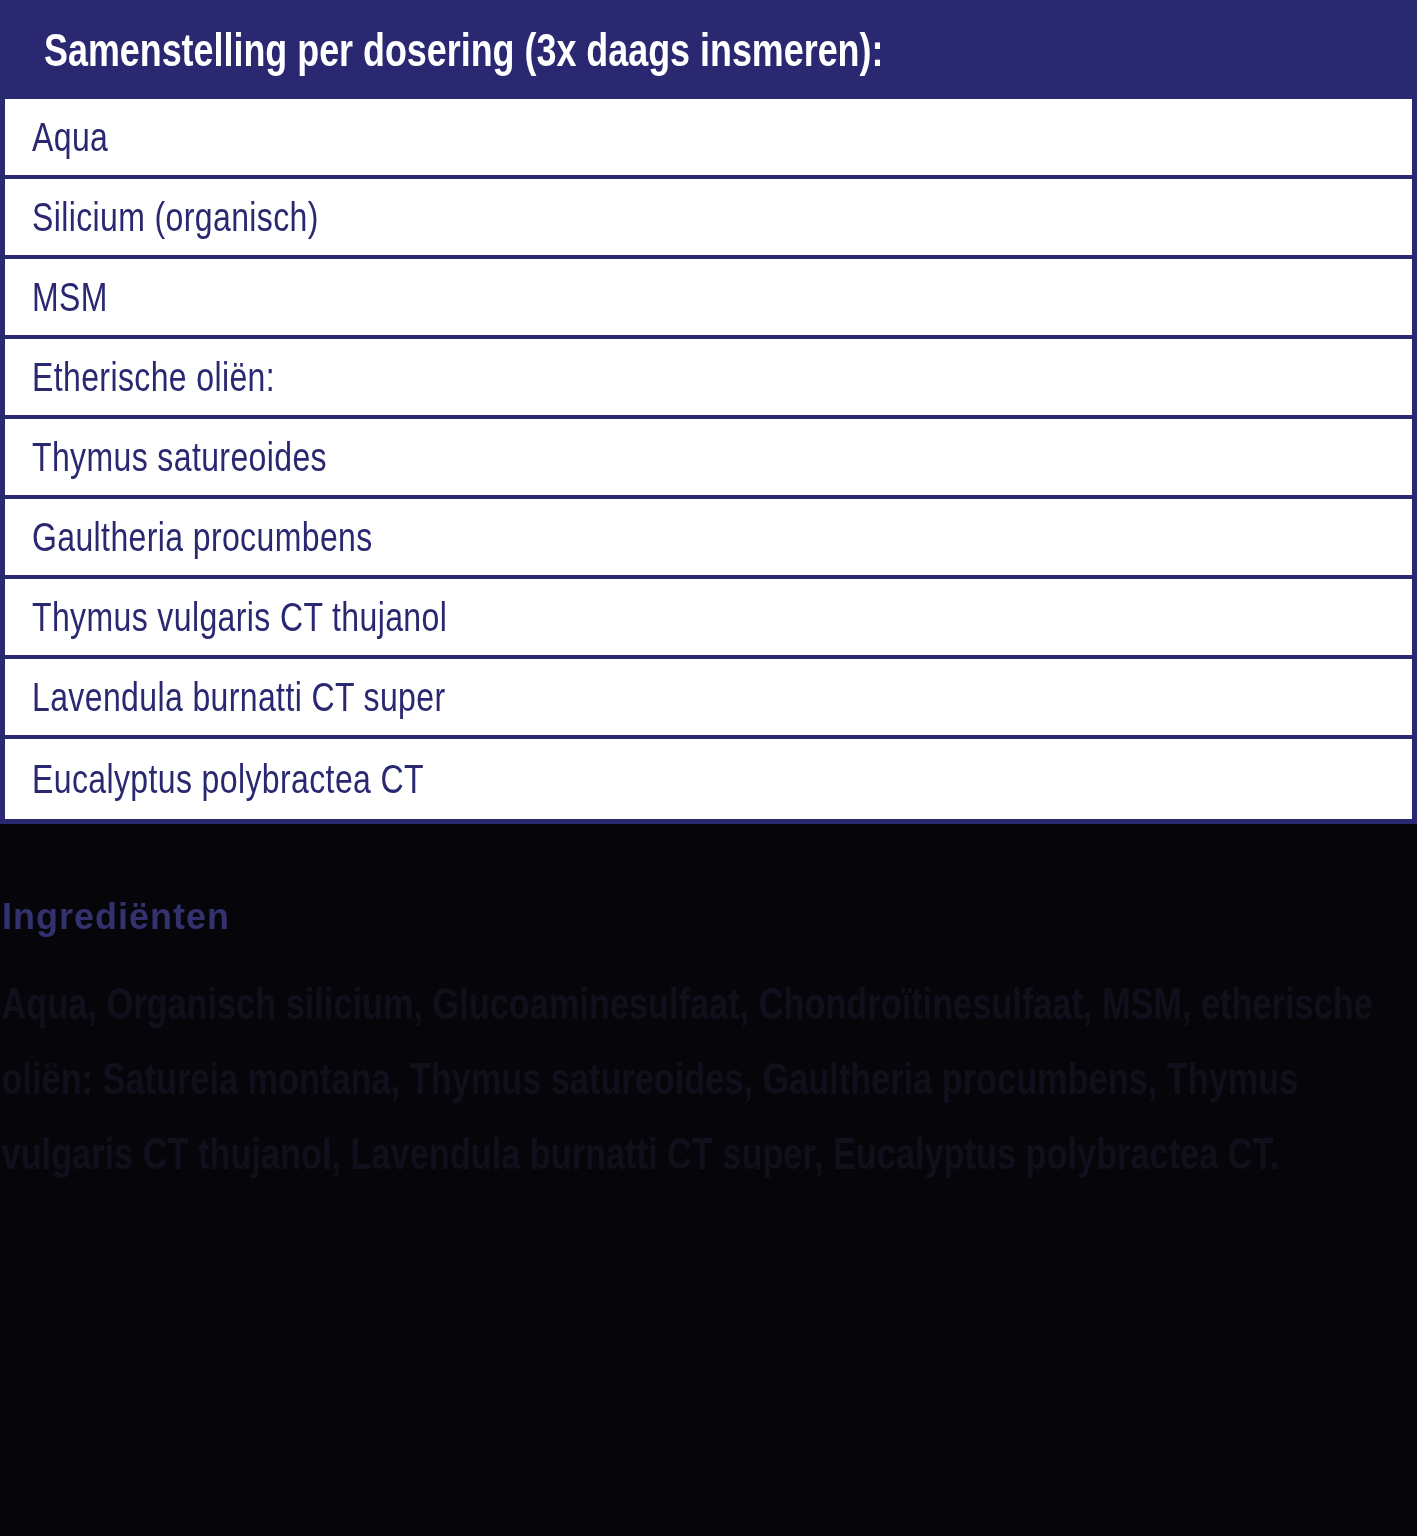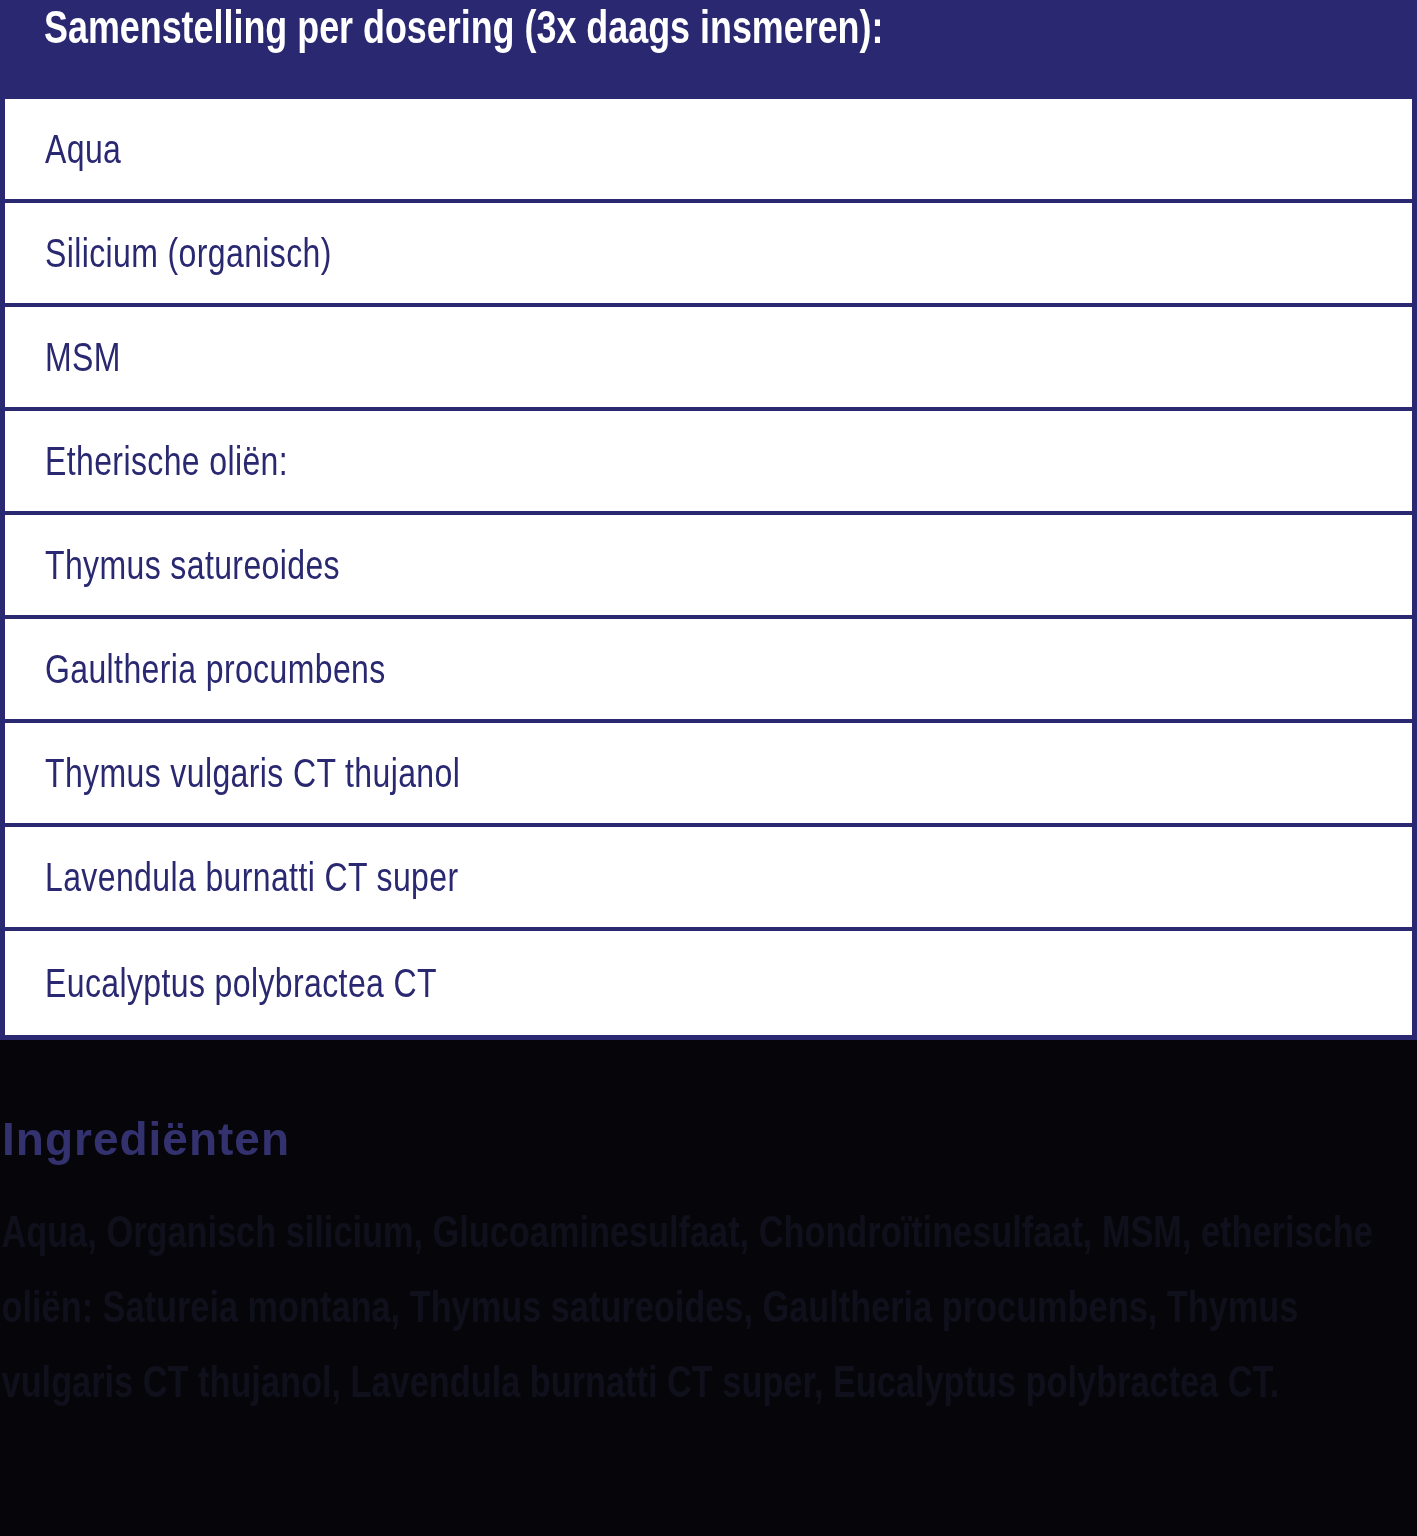--- a/index.html
+++ b/index.html
@@ -16,21 +16,21 @@
     background:var(--bg-black);
     font-family:"Liberation Sans", sans-serif;
     overflow:hidden;
   }
   .poster{width:1417px;height:1536px;position:relative;}
 
   
   .comp-header{
     background:var(--navy);
     height:99px;
-    display:flex;align-items:flex-start;
+    display:flex;align-items:center;
     padding-left:44px;
     box-sizing:border-box;
   }
   .comp-header .condensed{
     color:var(--header-text);
     font-size:46px;
     font-weight:bold;
   }
   .condensed{
     display:inline-block;
@@ -39,45 +39,45 @@
     white-space:nowrap;
   }
   .comp-table{
     background:var(--row-bg);
     border-left:5px solid var(--navy);
     border-right:5px solid var(--navy);
     border-bottom:5px solid var(--navy);
     box-sizing:border-box;
   }
   .comp-row{
-    height:104px;
+    height:80px;
     border-bottom:4px solid var(--navy);
     display:flex;align-items:center;
-    padding-left:40px;
+    padding-left:27px;
     box-sizing:border-box;
     background:var(--row-bg);
   }
   .comp-row:last-child{border-bottom:none;}
   .comp-row .condensed{
     color:var(--navy);
     font-size:41px;
     font-weight:normal;
     letter-spacing:0.5px;
   }
 
   
   .dark-section{
     background:var(--bg-black);
     padding-top:72px;
     box-sizing:border-box;
   }
   .ingredients-heading{
     color:var(--heading-indigo);
     font-weight:bold;
-    font-size:46px;
+    font-size:36px;
     letter-spacing:1px;
     margin:0 0 28px 0;
     padding-left:2px;
   }
   .ingredients-body-wrap{
     width:1817px;               
     transform:scaleX(0.78);
     transform-origin:0 0;
   }
   .ingredients-body{

